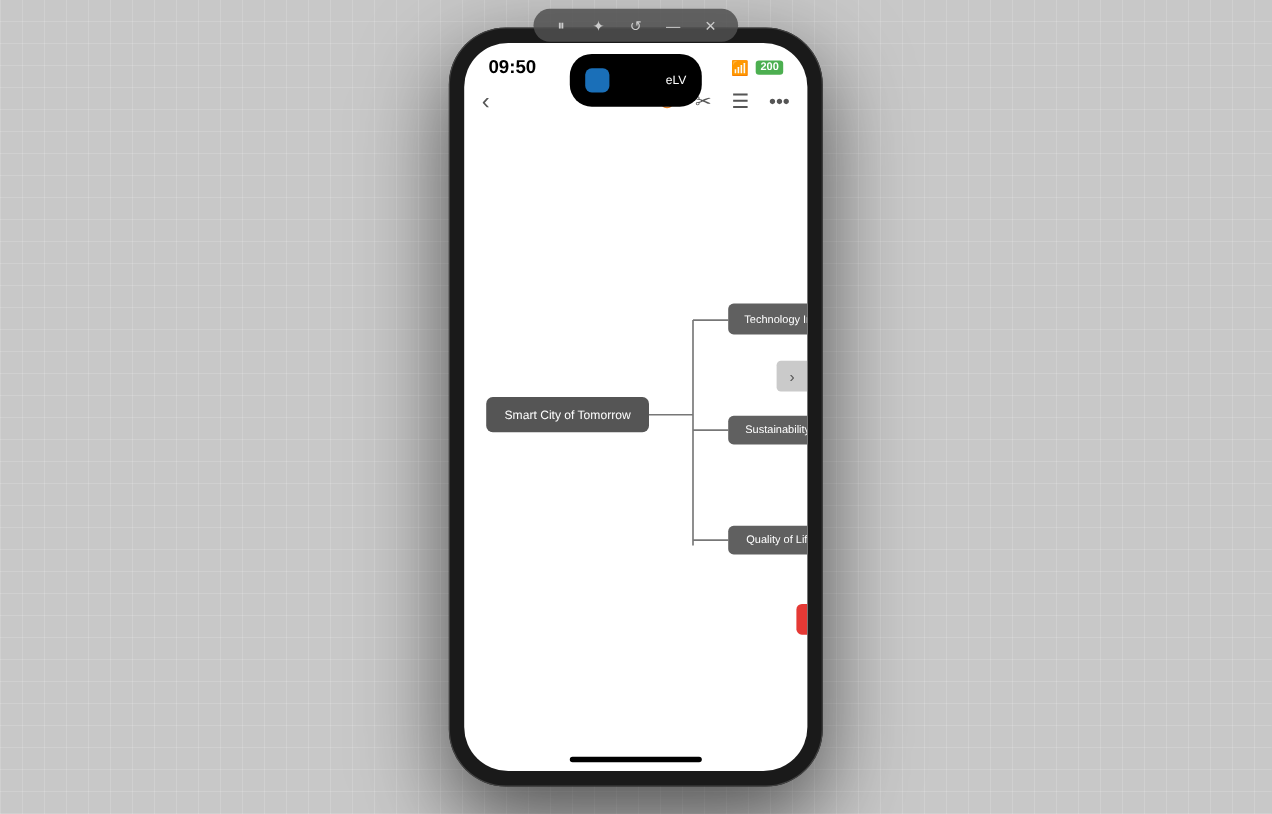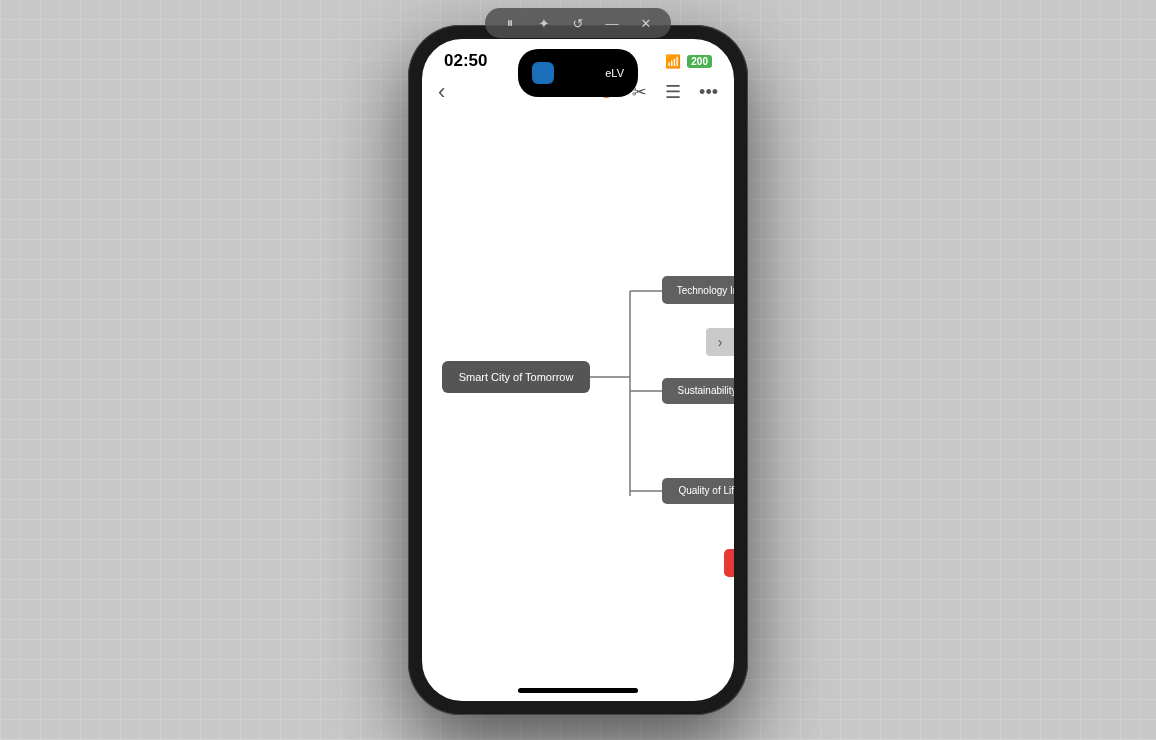--- a/index.html
+++ b/index.html
@@ -237,21 +237,21 @@
 
 <div class="phone-frame">
   <div class="phone-screen">
 
     <div class="dynamic-island">
       <div class="di-icon"></div>
       <span class="di-label">eLV</span>
     </div>
 
     <div class="status-bar">
-      <span class="status-time">02:50</span>
+      <span class="status-time">09:50</span>
       <div class="status-right">
         <span class="wifi-icon">📶</span>
         <span class="battery-badge">200</span>
       </div>
     </div>
 
     <div class="toolbar">
       <span class="toolbar-back">‹</span>
       <div class="toolbar-icons">
 

